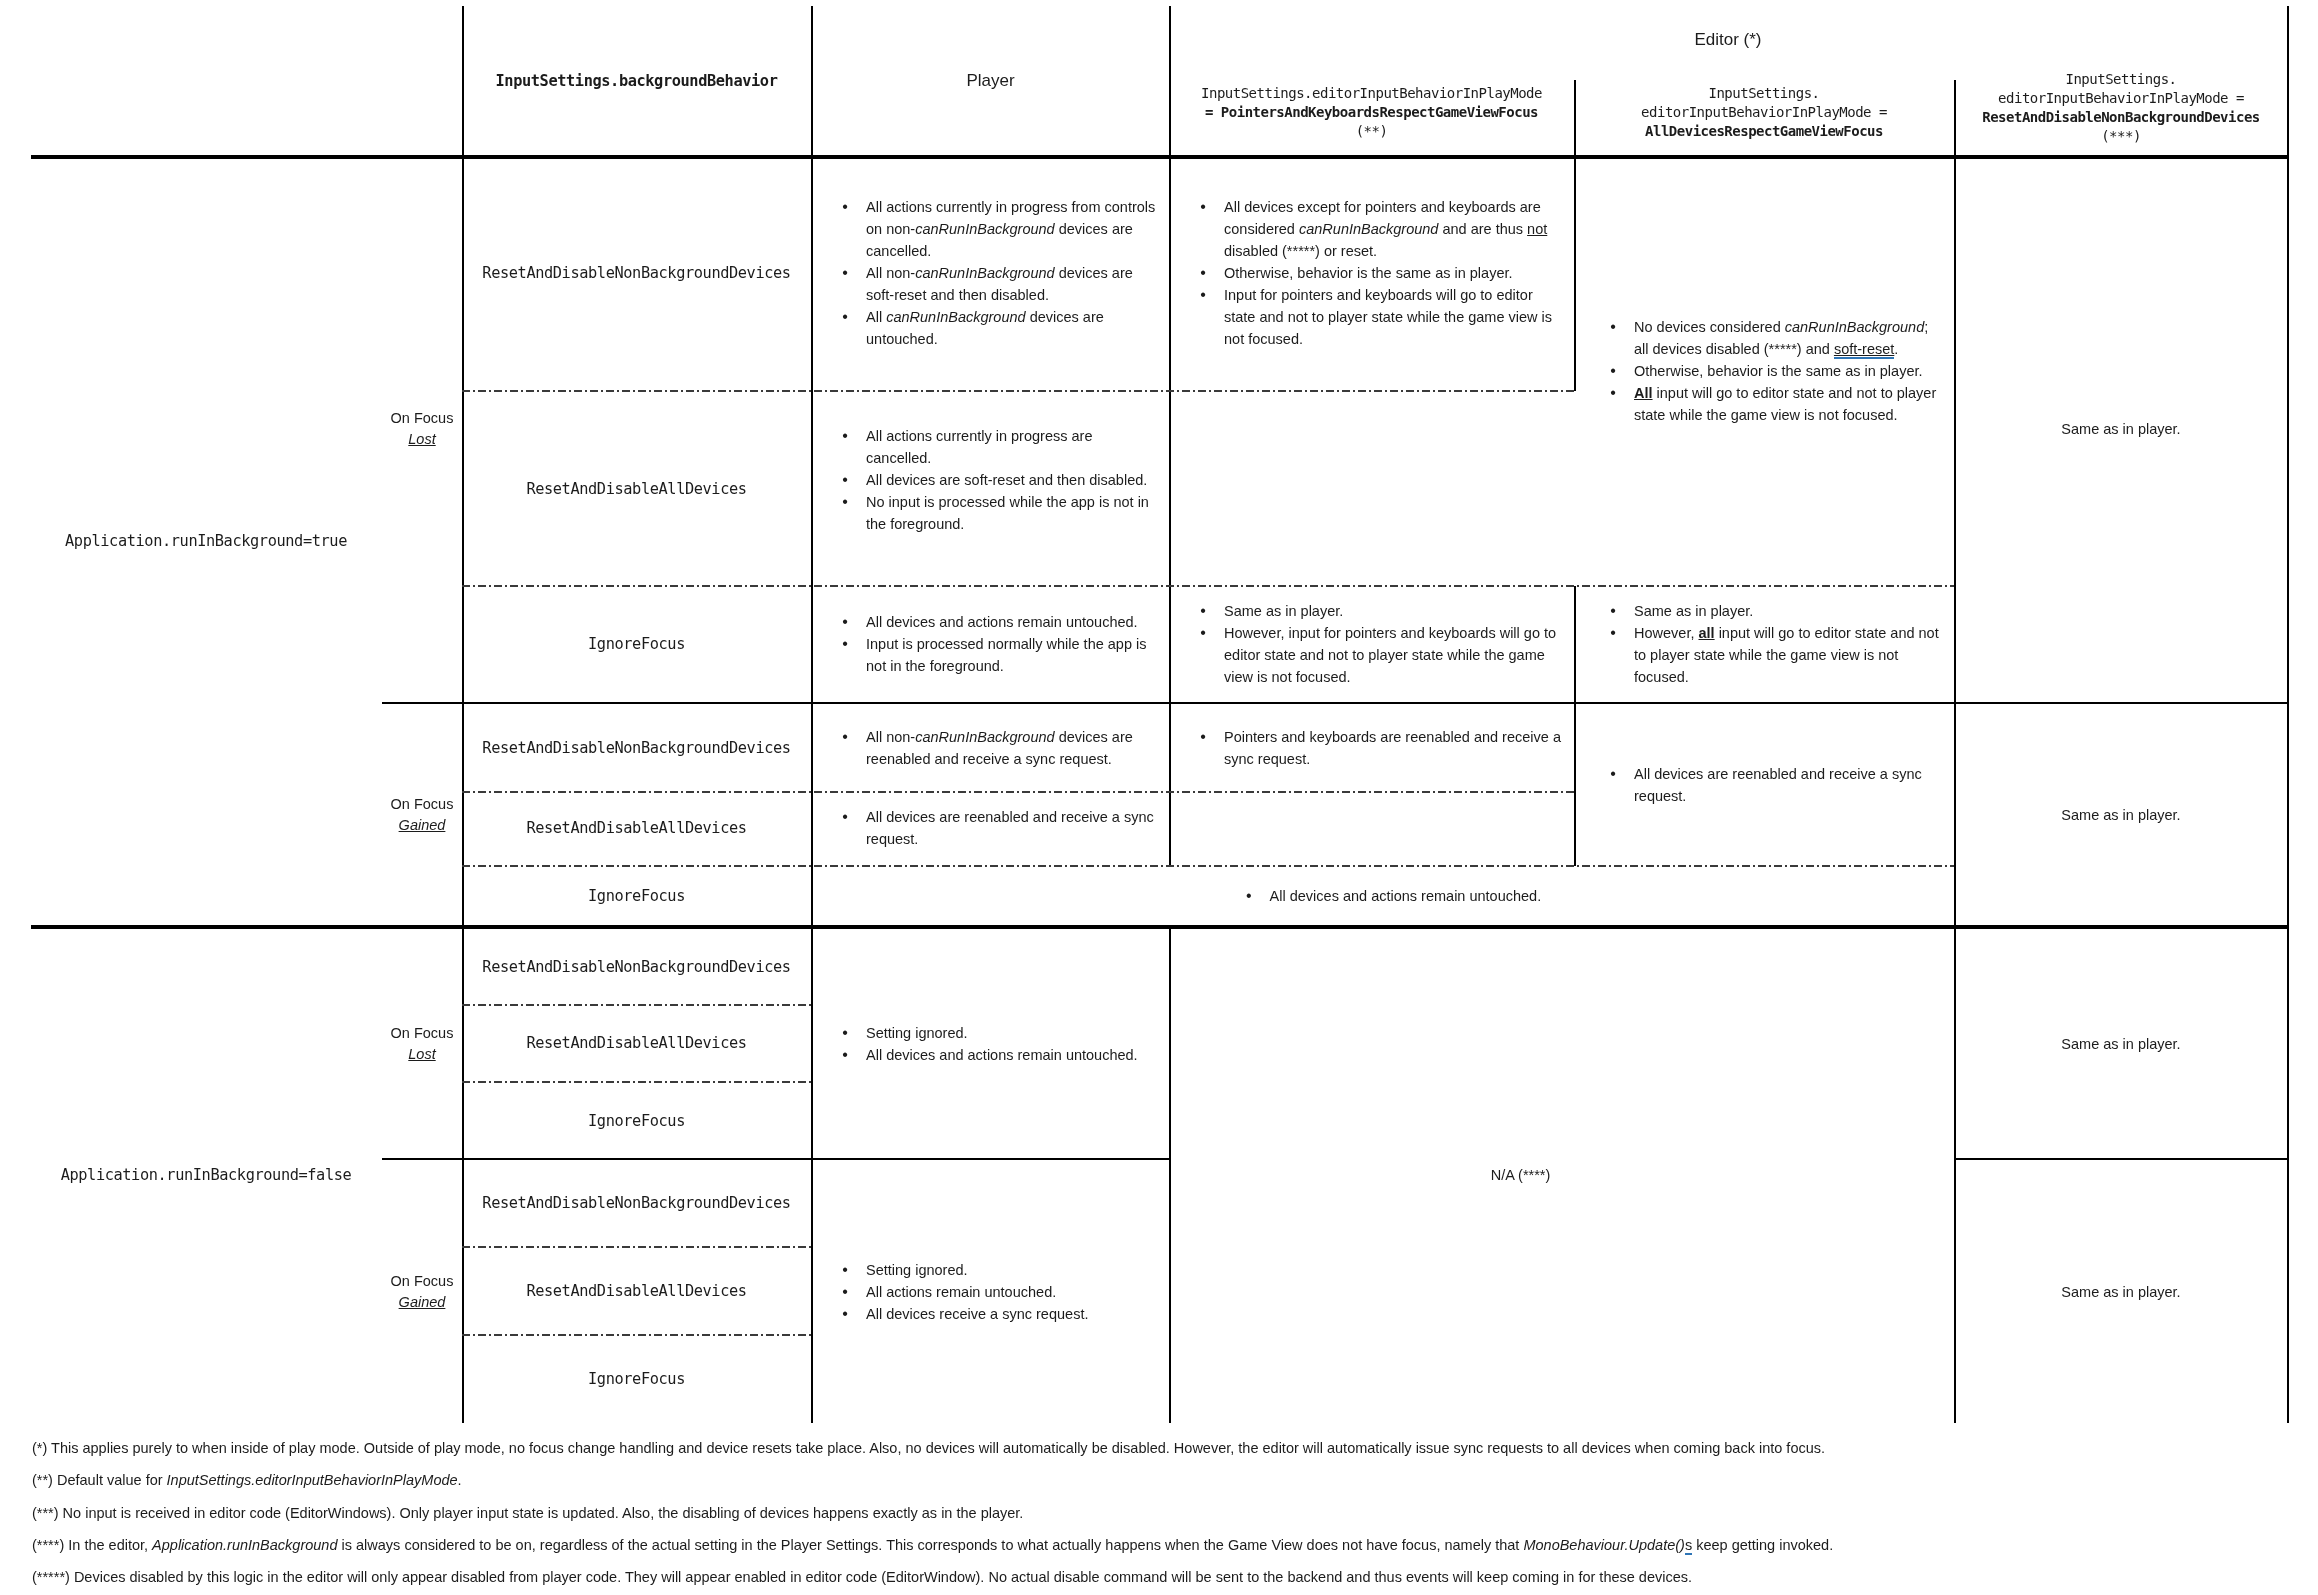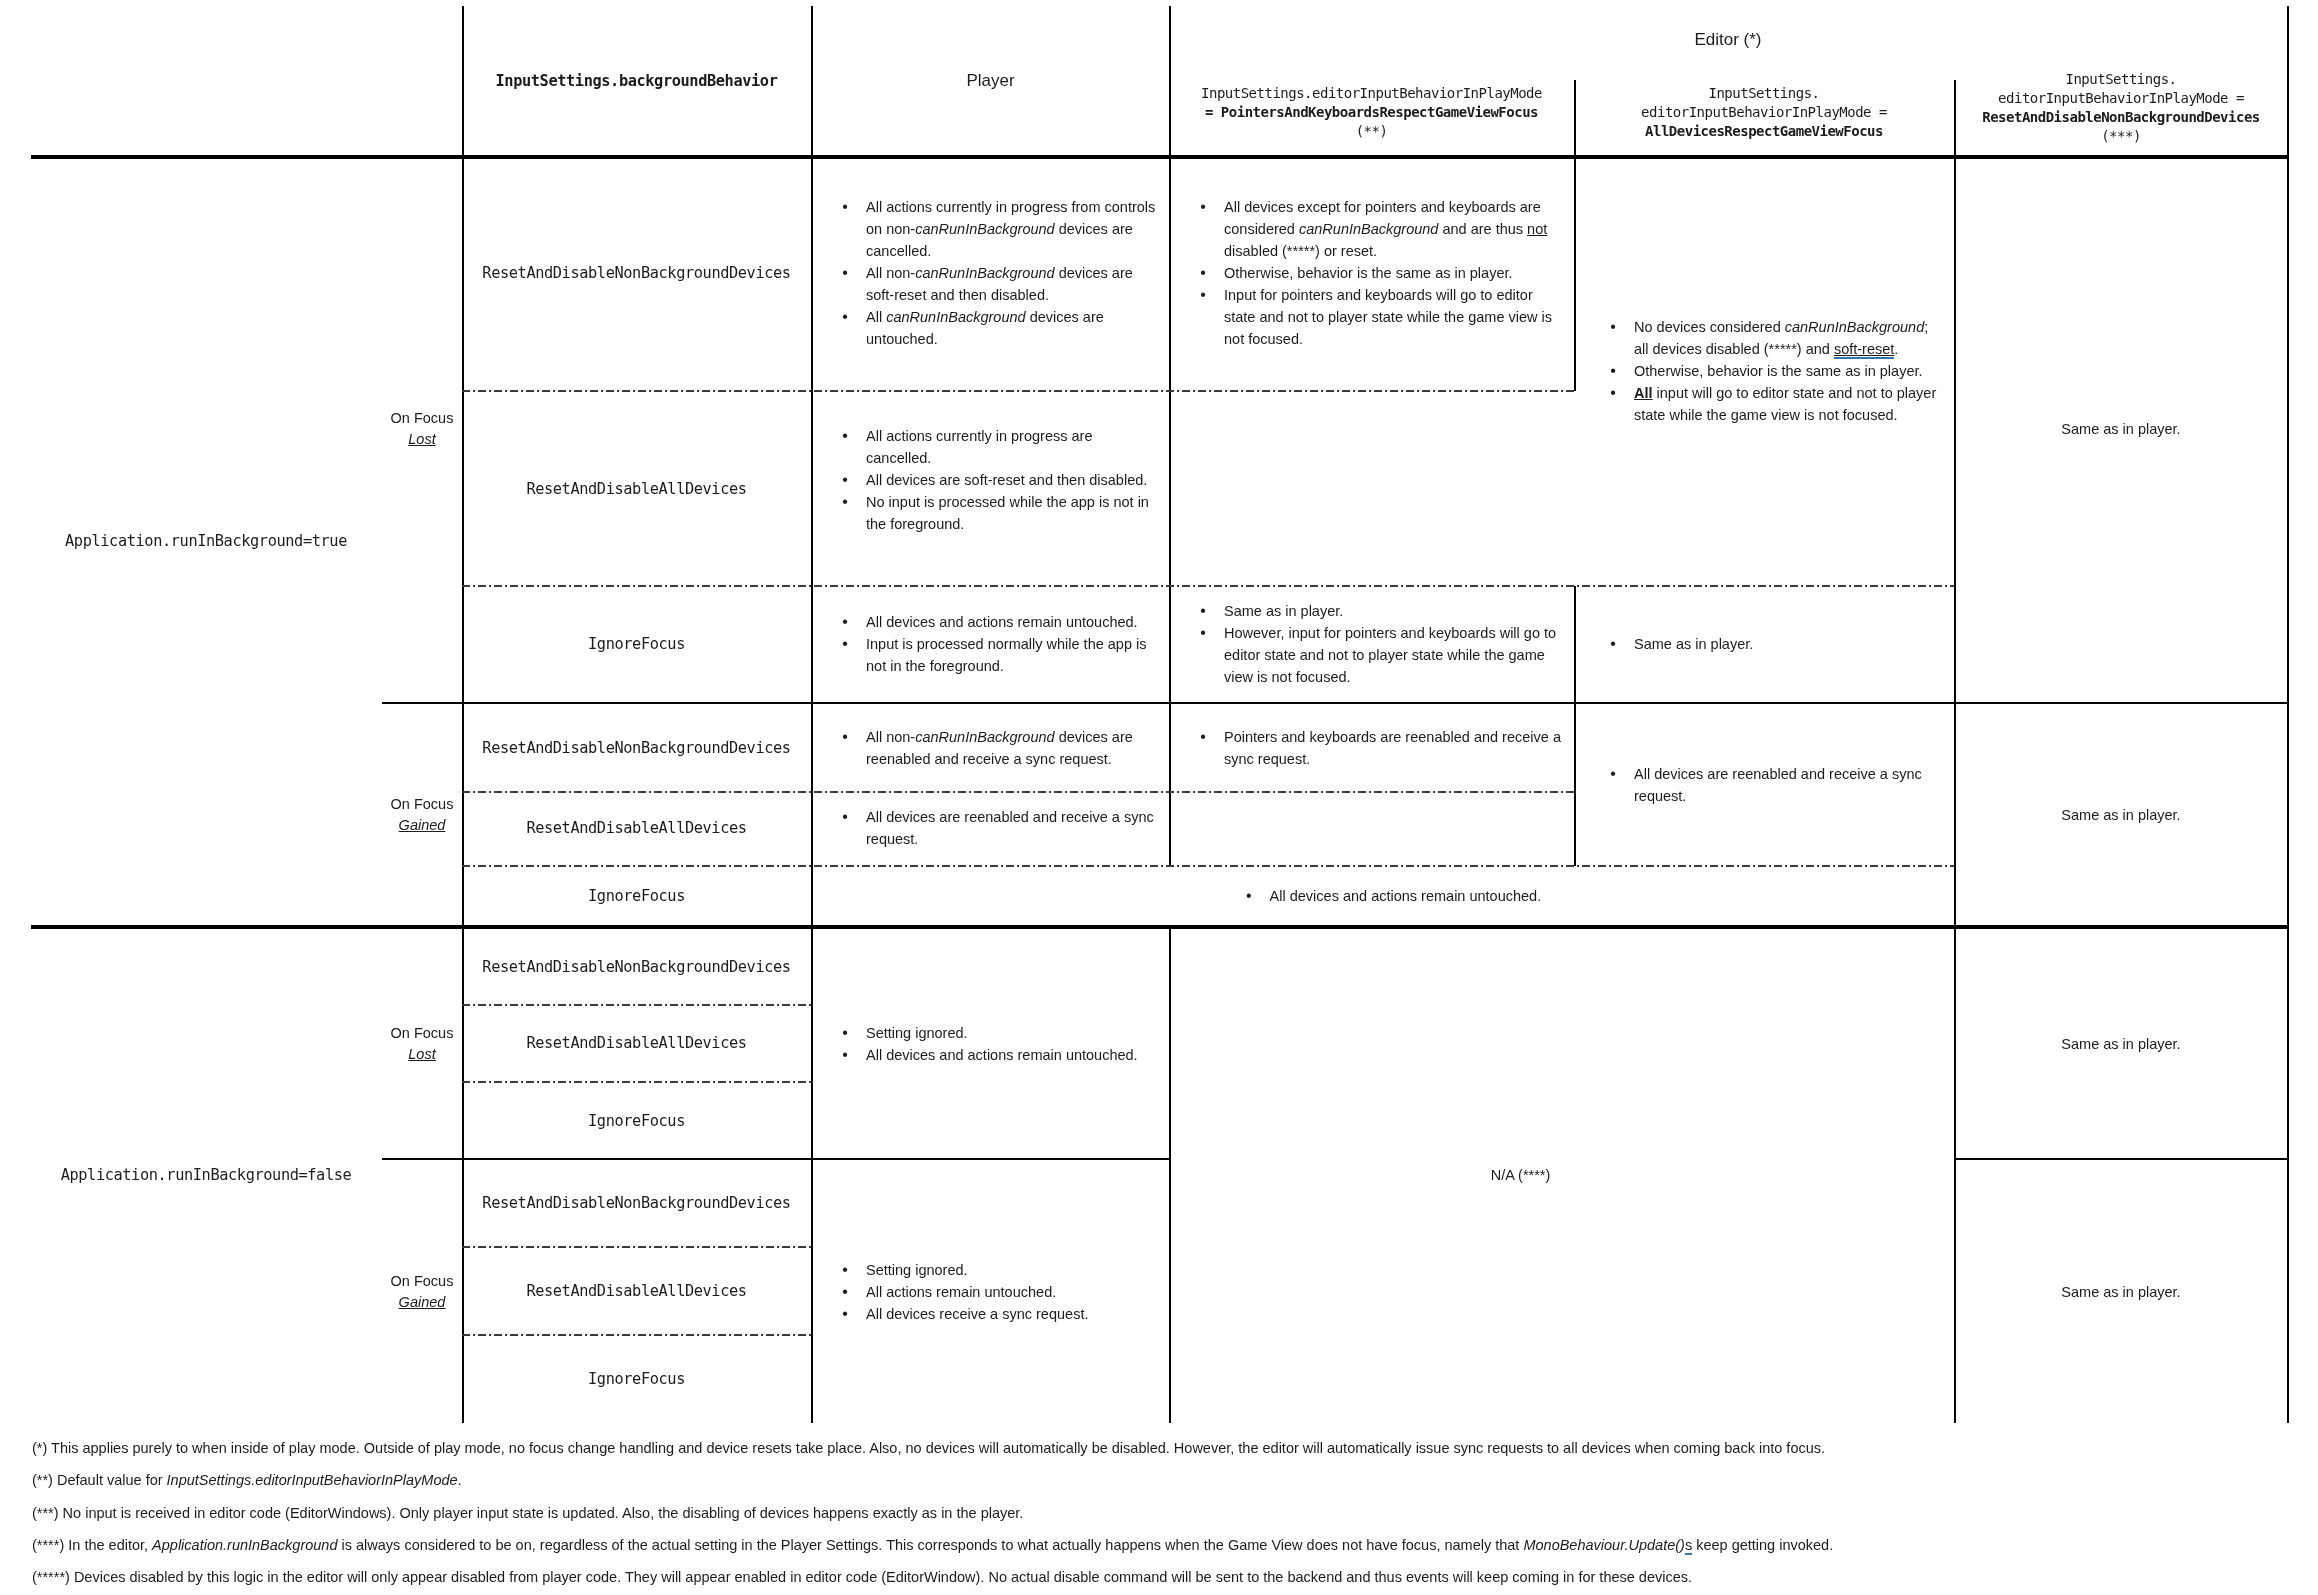--- a/index.html
+++ b/index.html
@@ -193,20 +193,21 @@
   <div class="cell bullets ind2" style="left:1574px;top:156px;width:380px;height:429px;">
       <ul class="bl">
         <li>No devices considered <span class="s-i">canRunInBackground</span>; all devices disabled (*****) and <span class="s-ublue">soft-reset</span>.</li>
         <li>Otherwise, behavior is the same as in player.</li>
         <li><span class="s-bu">All</span> input will go to editor state and not to player state while the game view is not focused.</li>
       </ul>
     </div>
   <div class="cell bullets ind2" style="left:1574px;top:586px;width:380px;height:116px;">
       <ul class="bl">
         <li>Same as in player.</li>
+        <li>However, <span class="s-bu">all</span> input will go to editor state and not to player state while the game view is not focused.</li>
       </ul>
     </div>
   <div class="cell bullets ind2" style="left:1574px;top:704px;width:380px;height:162px;">
       <ul class="bl">
         <li>All devices are reenabled and receive a sync request.</li>
       </ul>
     </div>
 
   <div class="cell plain" style="left:1128px;top:927px;width:785px;height:496px;">N/A (****)</div>
 

